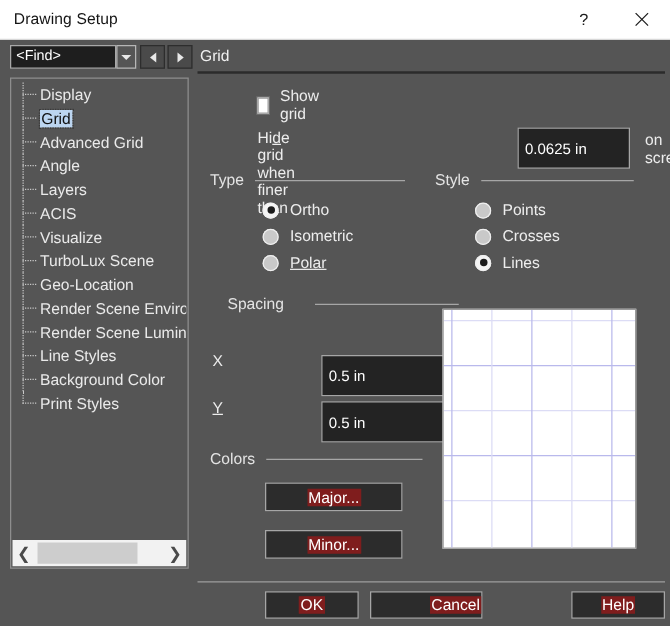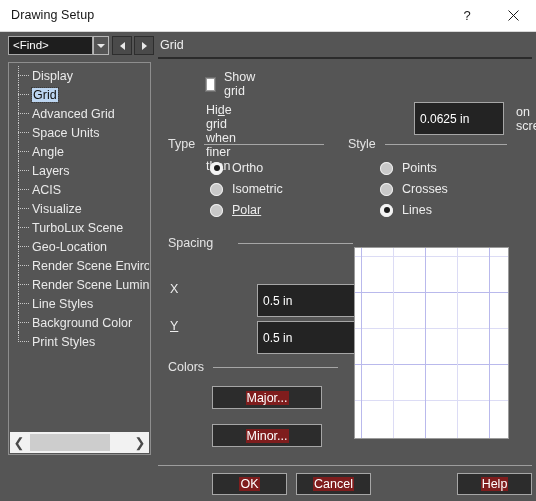--- a/index.html
+++ b/index.html
@@ -280,21 +280,21 @@
   .gline.major { background: #b9b9ec; }
 
   .footer-rule {
     position: absolute;
     left: 158px; top: 465px;
     width: 374px; height: 1px;
     background: #9d9d9d;
   }
   .footer-btn { position: absolute; top: 473px; height: 22px; }
   .btn-ok { left: 212px; width: 75px; }
-  .btn-cancel { left: 296px; width: 75px; }
+  .btn-cancel { left: 296px; width: 90px; justify-content: flex-end; }
   .btn-help { left: 457px; width: 75px; }
 </style>
 </head>
 <body>
 
 <div id="dialog">
 
   <div class="titlebar">
     <div class="title-text">Drawing Setup</div>
     <div class="tb-btn tb-help">
@@ -336,25 +336,20 @@
           </div>
           <div class="tree-item selected">
             <span class="vline"></span>
             <span class="dots"></span>
             <span class="tree-label">Grid</span>
           </div>
           <div class="tree-item">
             <span class="vline"></span>
             <span class="dots"></span>
             <span class="tree-label">Advanced Grid</span>
-          </div>
-          <div class="tree-item">
-            <span class="vline"></span>
-            <span class="dots"></span>
-            <span class="tree-label">Space Units</span>
           </div>
           <div class="tree-item">
             <span class="vline"></span>
             <span class="dots"></span>
             <span class="tree-label">Angle</span>
           </div>
           <div class="tree-item">
             <span class="vline"></span>
             <span class="dots"></span>
             <span class="tree-label">Layers</span>
@@ -455,21 +450,21 @@
     </div>
     <div class="radio-row" style="left:222px; top:120px;">
       <span class="radio"></span>
       <span class="radio-label">Crosses</span>
     </div>
     <div class="radio-row" style="left:222px; top:141px;">
       <span class="radio on"></span>
       <span class="radio-label">Lines</span>
     </div>
 
-    <div class="group-hdr" style="left:10px; top:174px; width:185px;gap:16px;">
+    <div class="group-hdr" style="left:24px; top:174px; width:185px;gap:16px;">
       <span class="ghl">Spacing</span>
       <span class="ghrule" style="width:122px;"></span>
     </div>
     <div class="sp-row" style="left:12px; top:198px;">
       <span class="sp-label">X</span>
       <span class="text-field sp-input">0.5 in</span>
     </div>
     <div class="sp-row" style="left:12px; top:235px;">
       <span class="sp-label"><u>Y</u></span>
       <span class="text-field sp-input">0.5 in</span>

